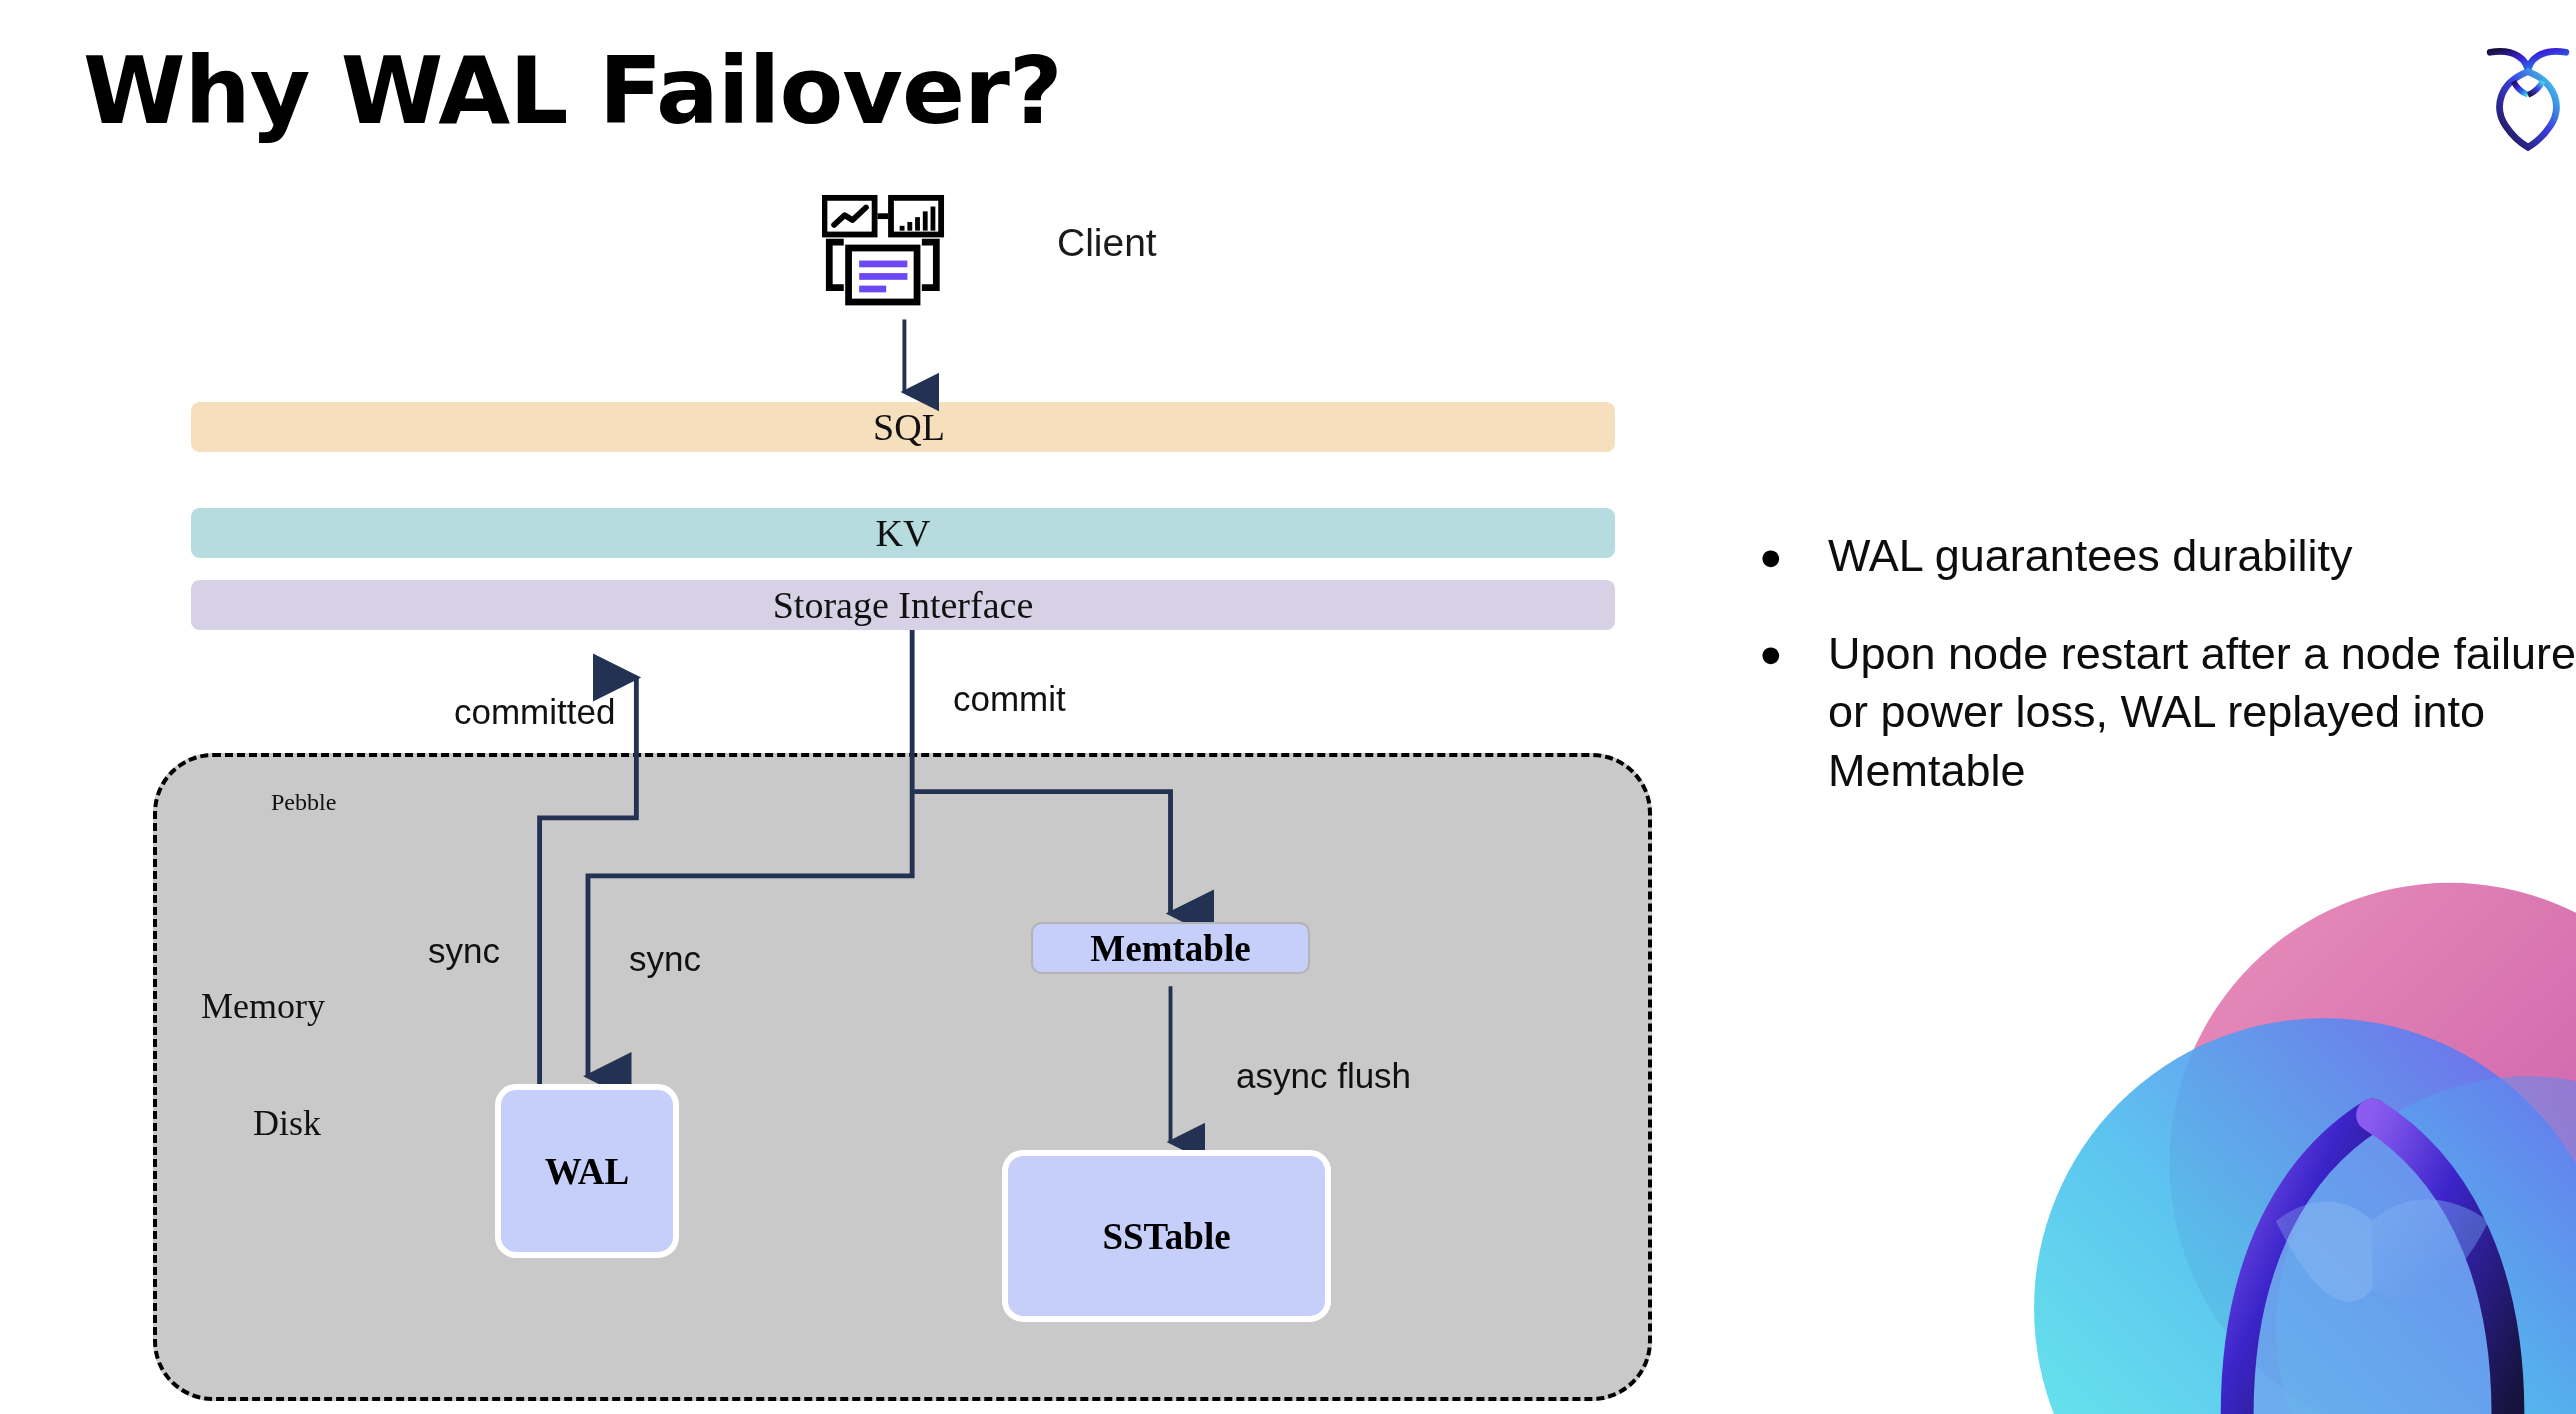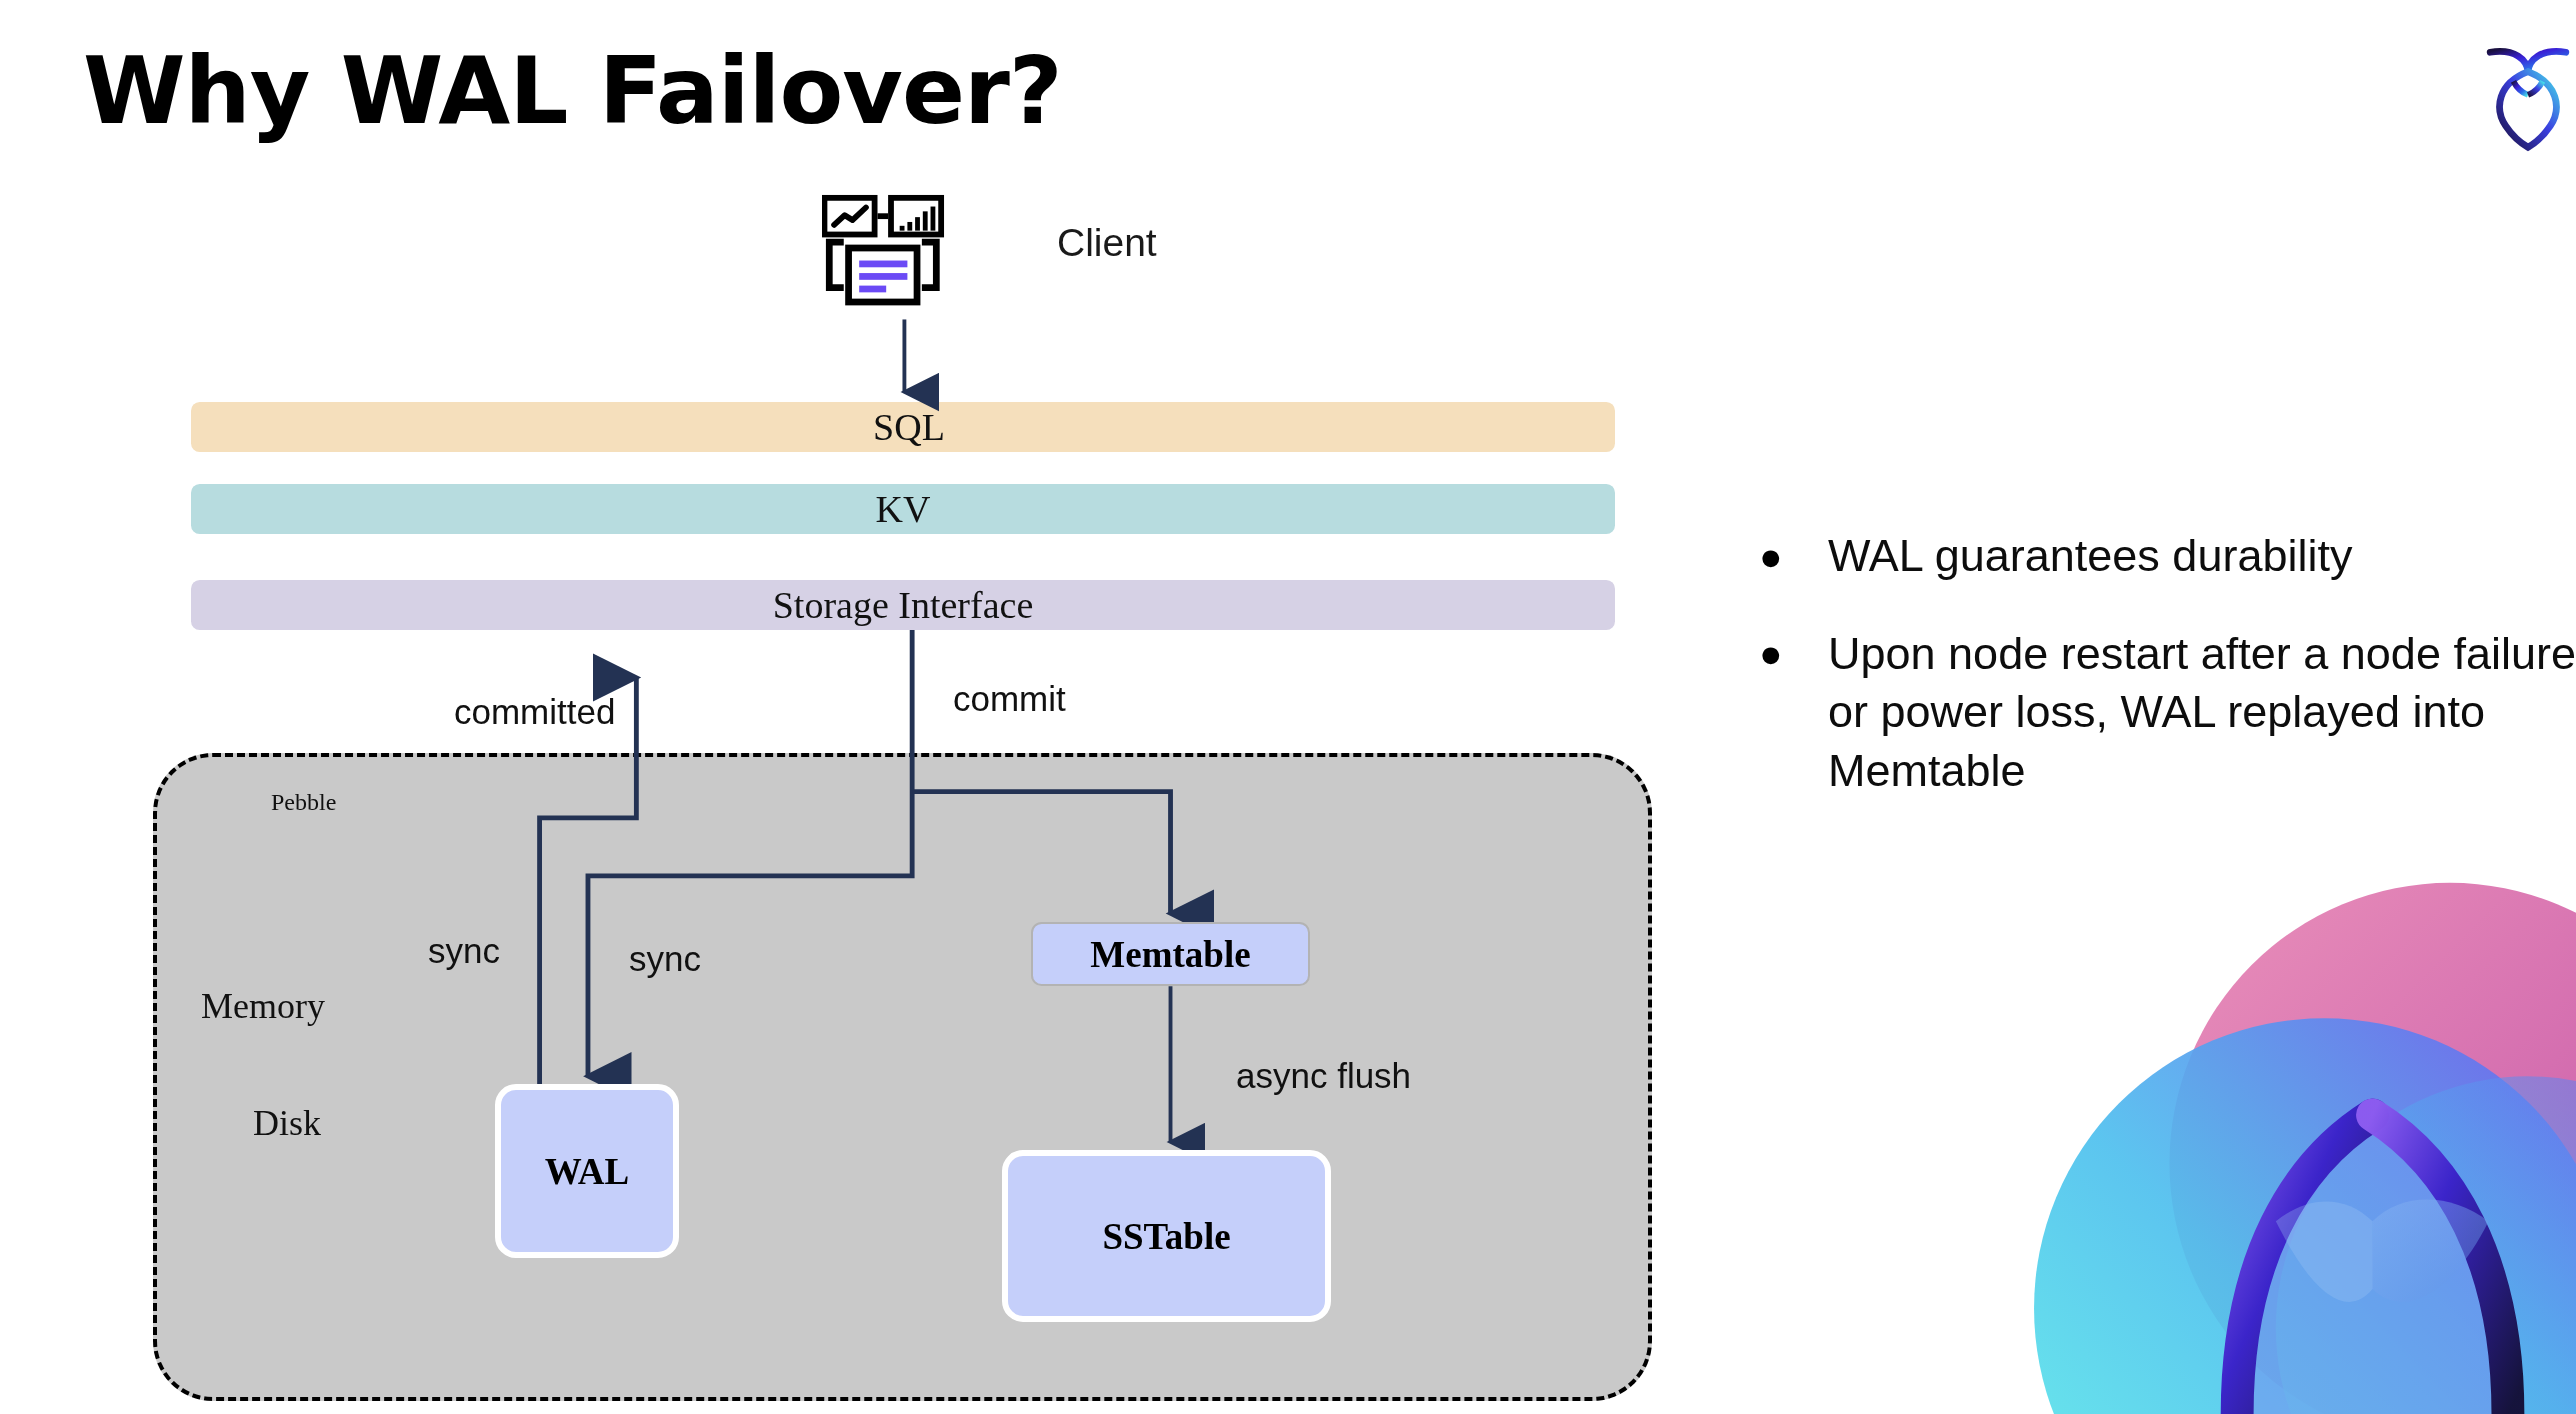--- a/index.html
+++ b/index.html
@@ -37,21 +37,21 @@
   .layer-bar {
     position: absolute;
     left: 143px; width: 1424px; height: 50px;
     border-radius: 8.7px;
     display: flex; align-items: center; justify-content: center;
     font-family: "Liberation Serif", serif;
     font-size: 38px;
     color: #111;
   }
   #bar-sql { top: 402px; padding-left: 12px; }
-  #bar-kv  { top: 484px; }
+  #bar-kv  { top: 508px; }
   #bar-si  { top: 580px; }
 
   
   #pebble-box {
     position: absolute;
     left: 105px; top: 753px; width: 1499px; height: 648px;
     background: #c9c9c9;
     border: 4.8px dashed #000000;
     border-radius: 60px;
   }
@@ -71,21 +71,21 @@
   
   .comp-box {
     position: absolute;
     background: #c5cffa;
     display: flex; align-items: center; justify-content: center;
     font-family: "Liberation Serif", serif;
     font-weight: 700;
     color: #000;
   }
   #box-memtable {
-    left: 983px; top: 922px; width: 279px; height: 64px;
+    left: 983px; top: 922px; width: 279px; height: 52px;
     border-radius: 10.6px; border: 2.9px solid #b3b3b3;
     font-size: 37px;
   }
   #box-wal {
     left: 447px; top: 1084px; width: 184px; height: 174px;
     border-radius: 21px; border: 6.8px solid #ffffff;
     font-size: 37px;
   }
   #box-sstable {
     left: 954px; top: 1150px; width: 329px; height: 172px;

